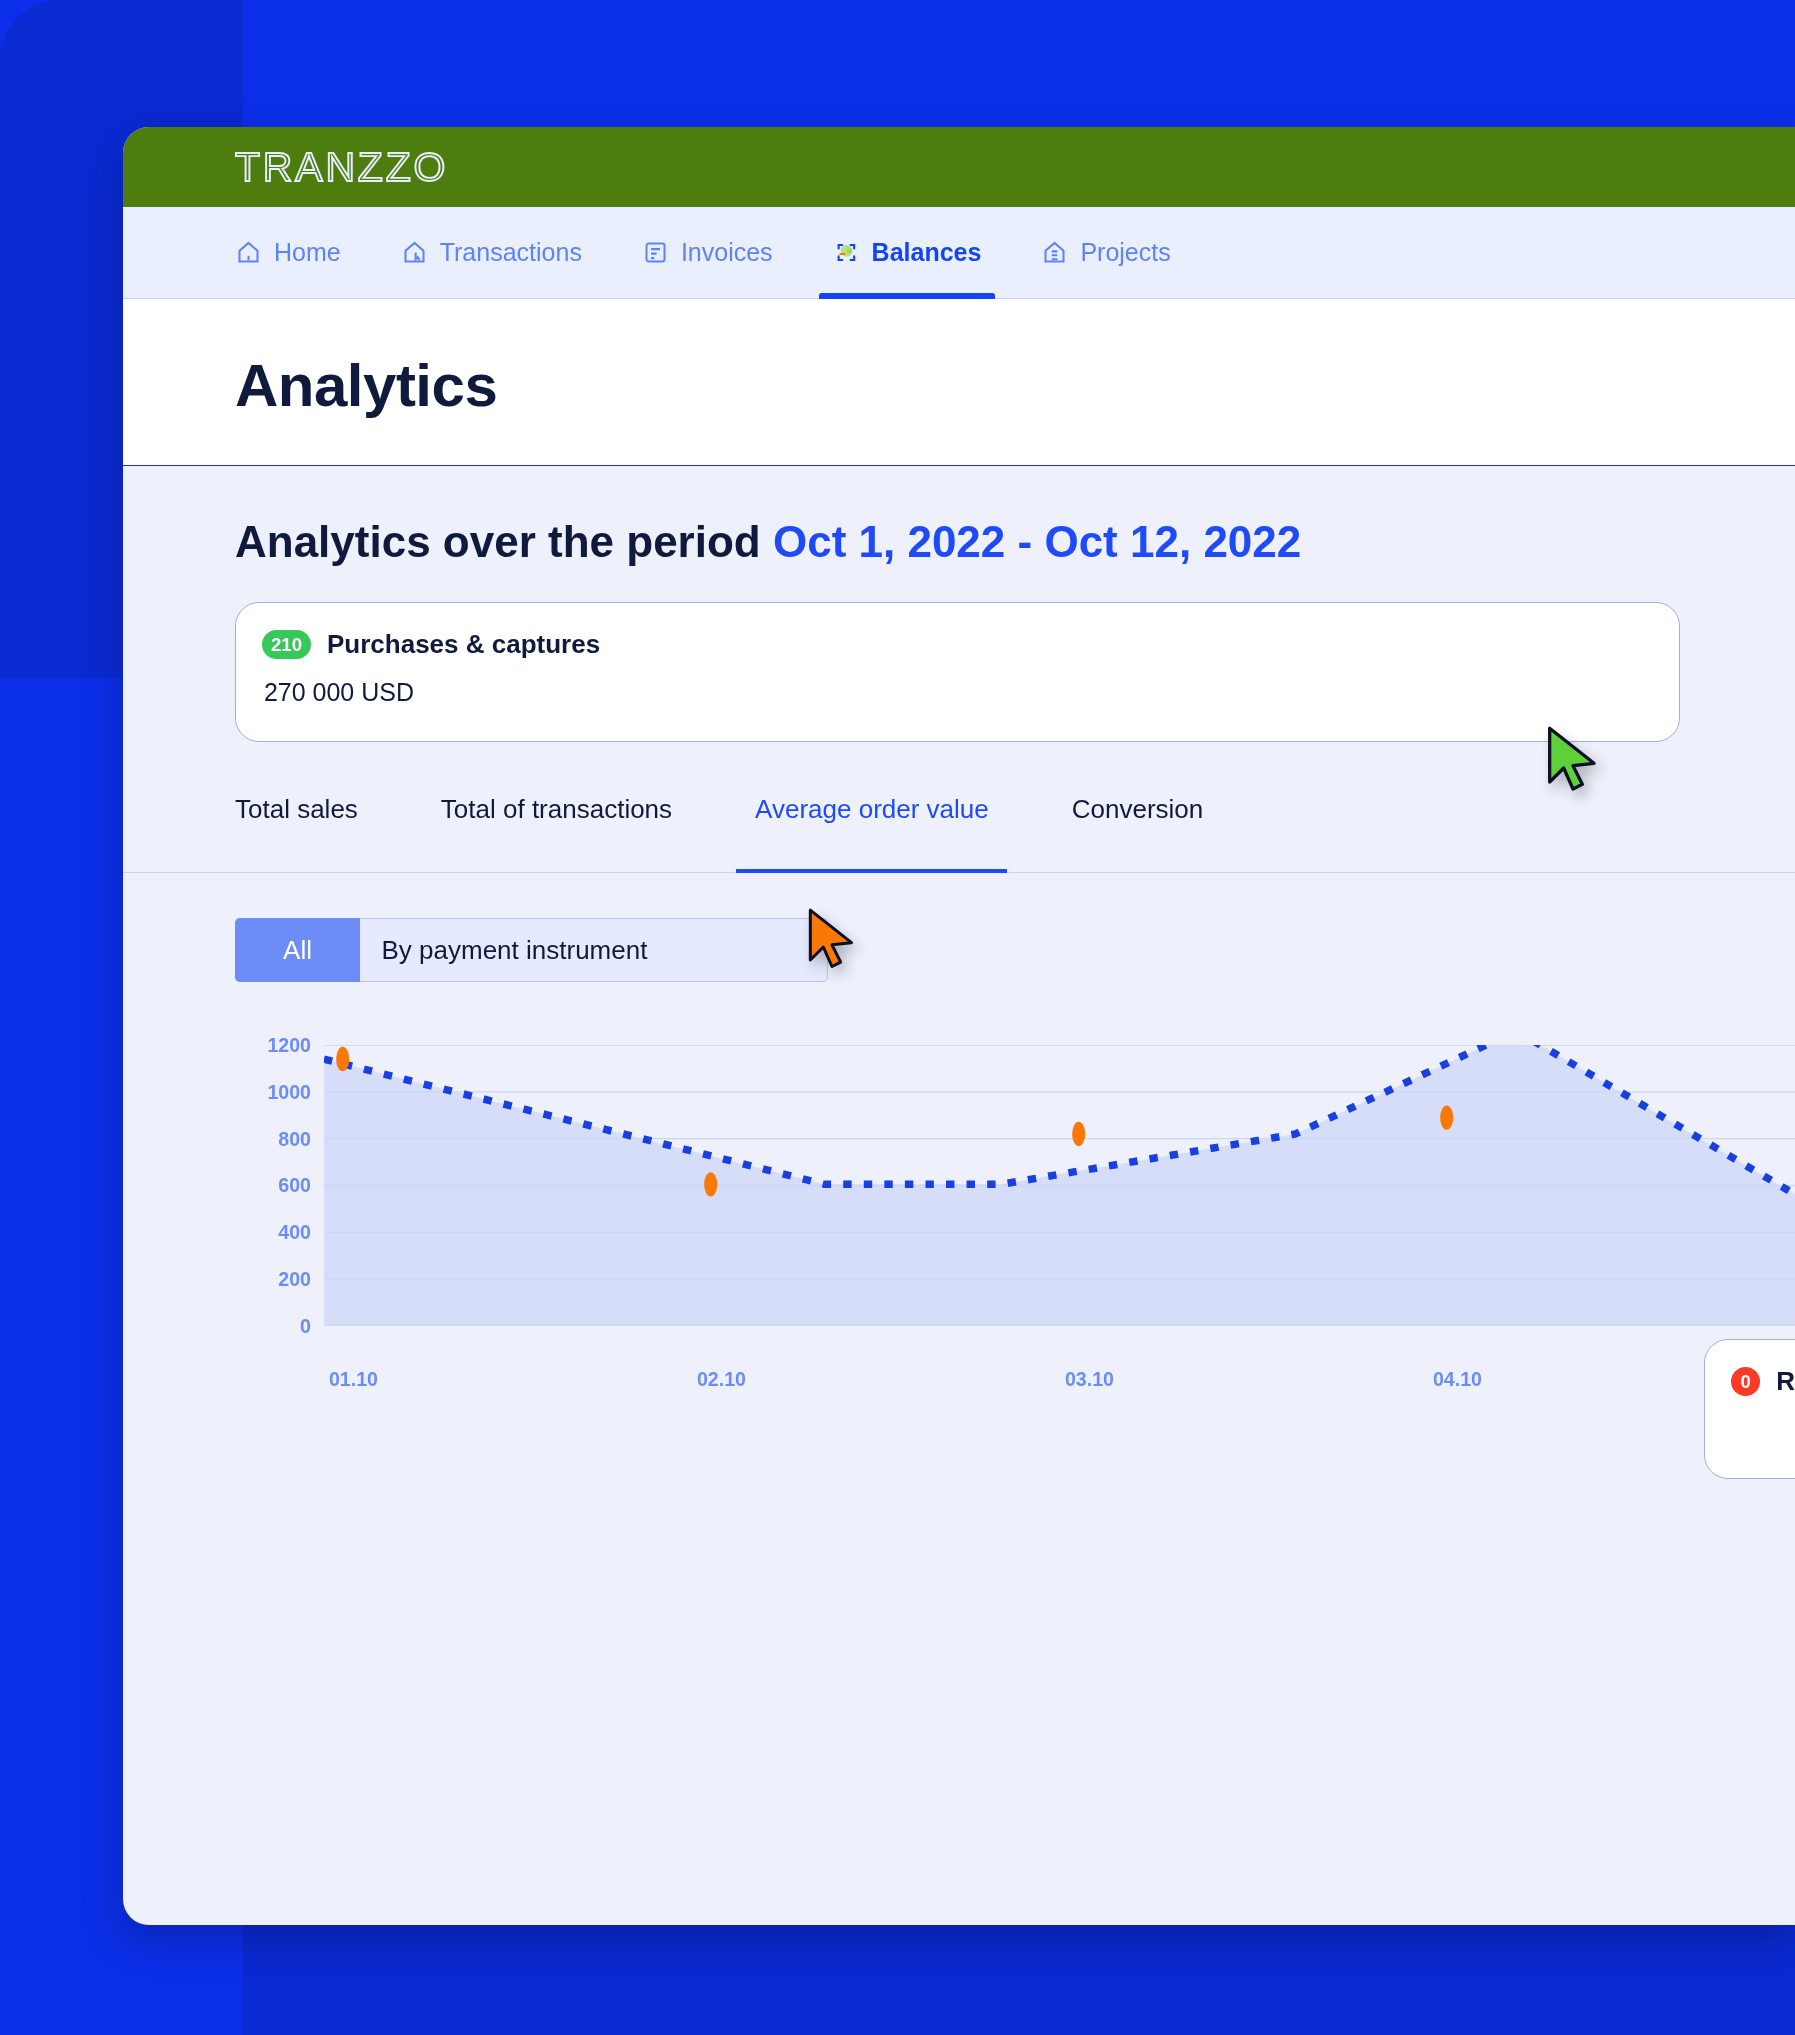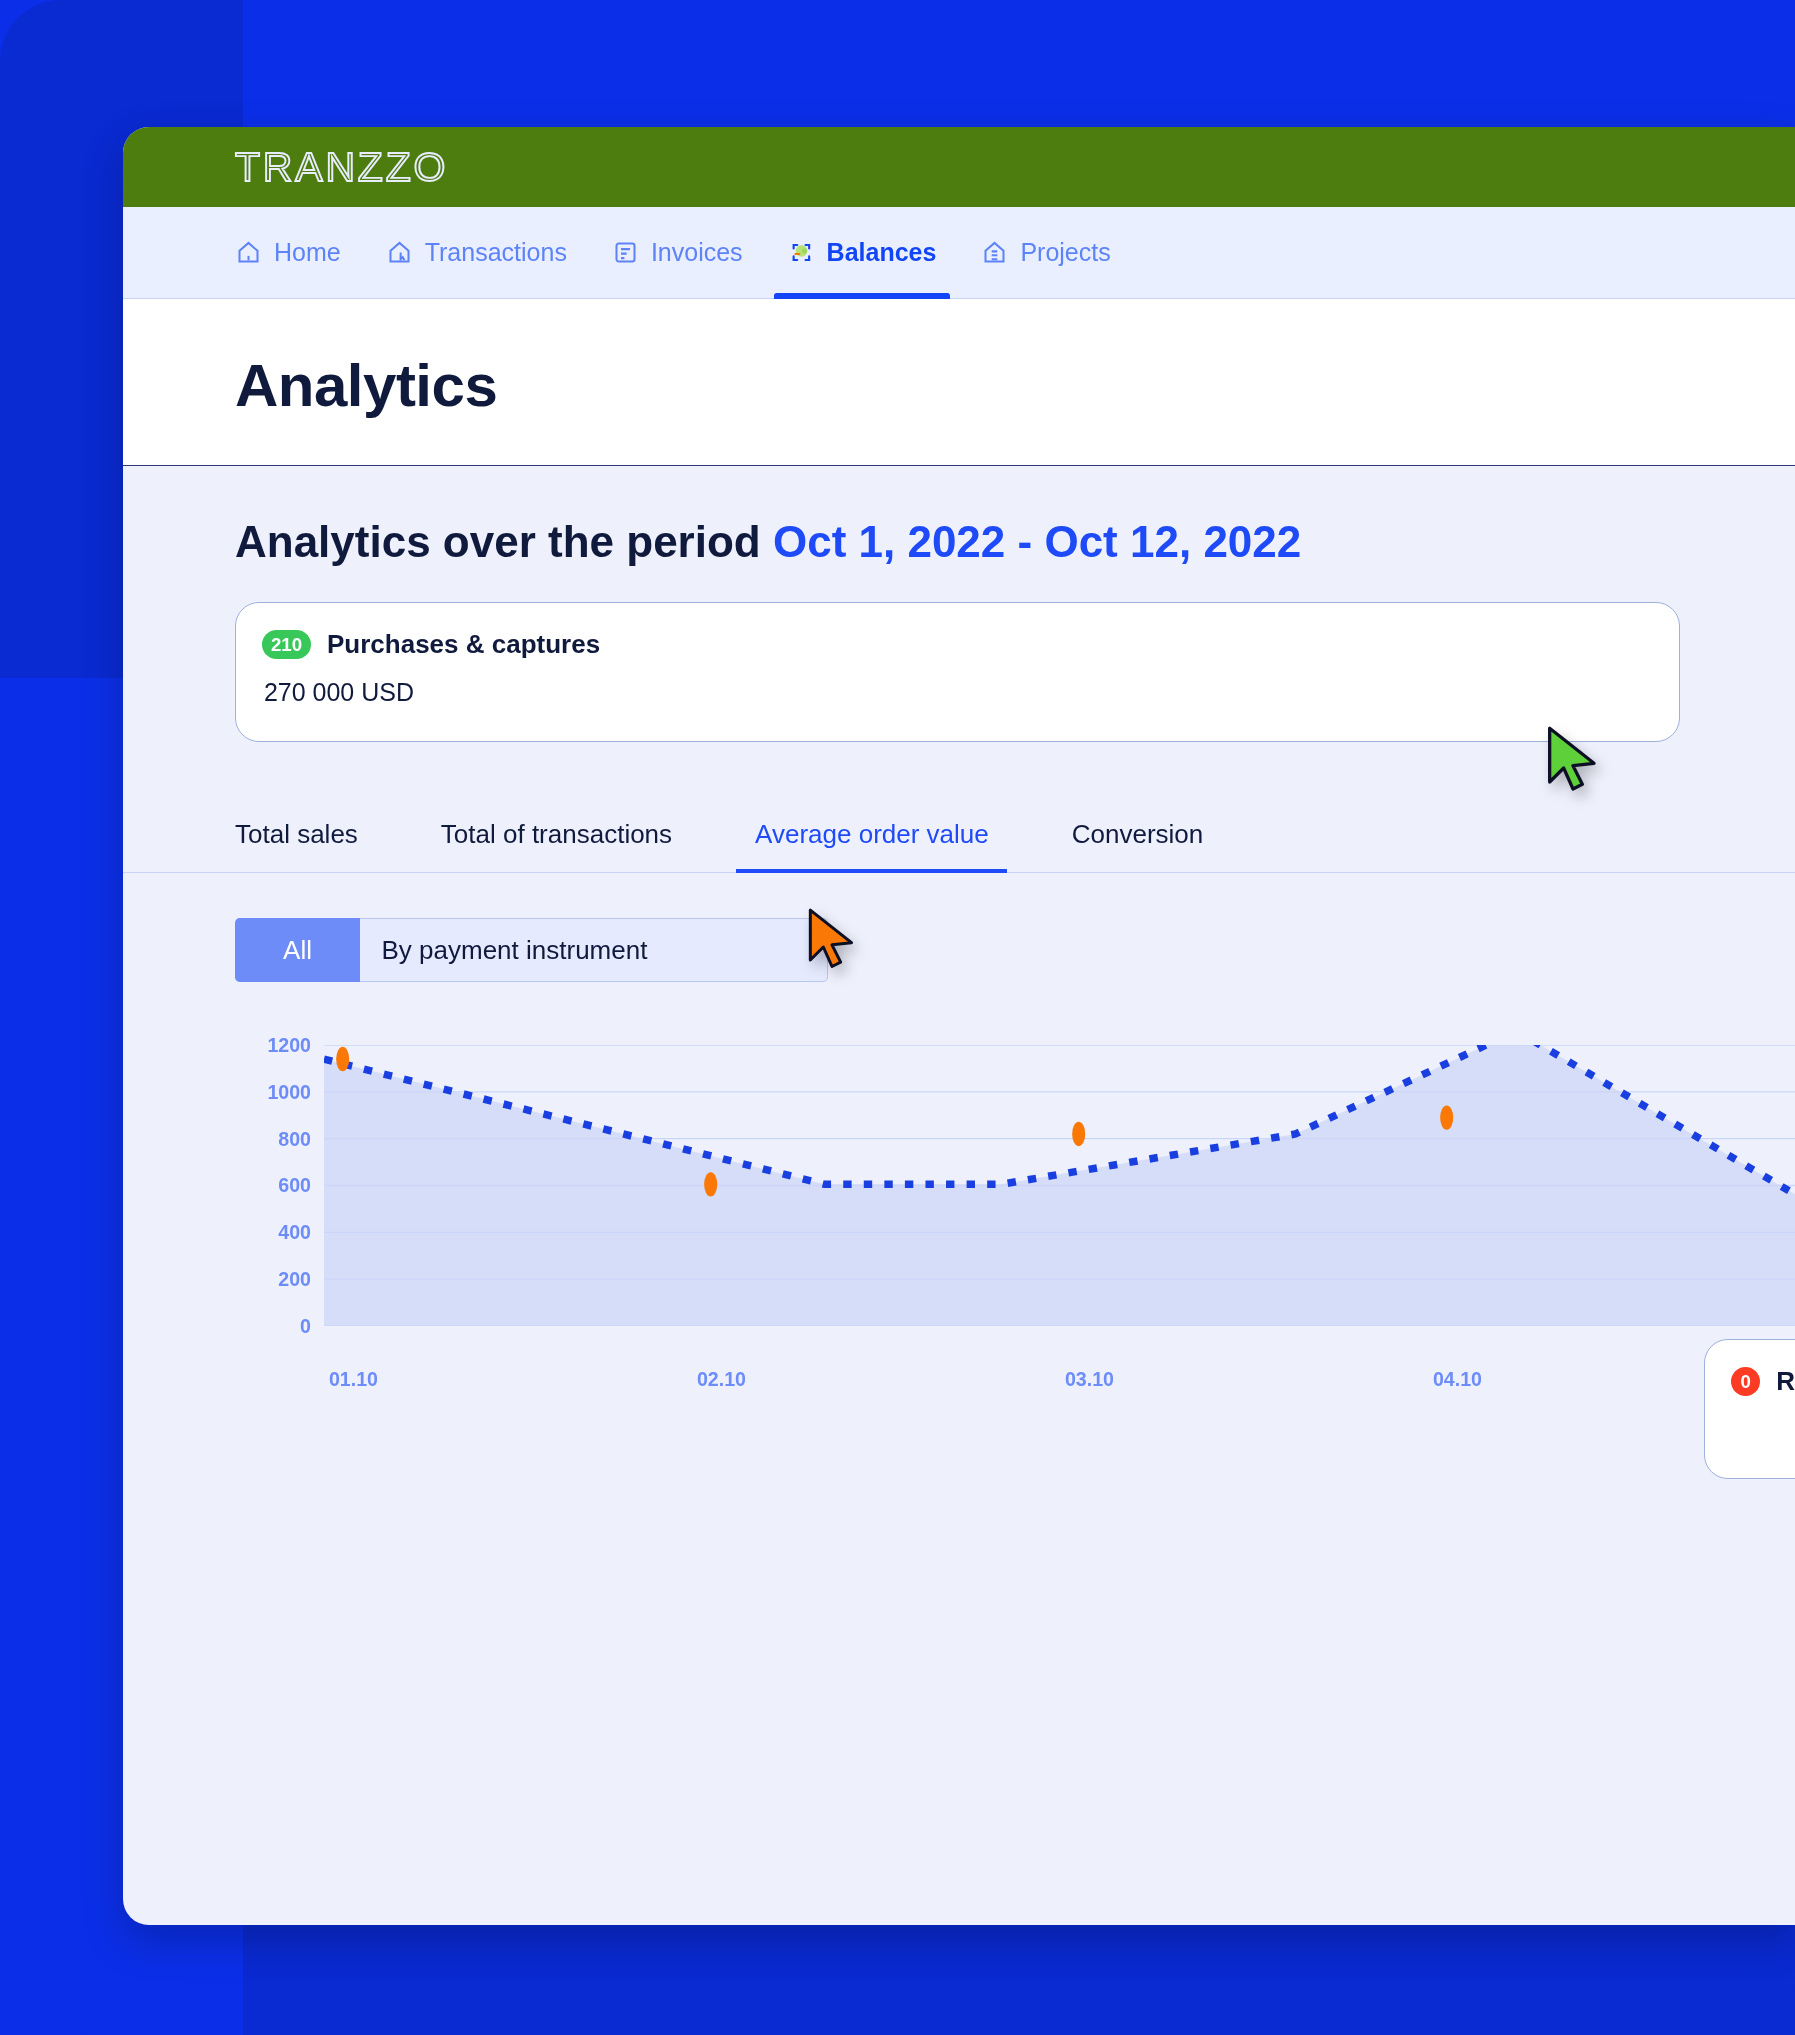--- a/index.html
+++ b/index.html
@@ -96,21 +96,21 @@
     width:10.3px; height:2.3px; background:#dfe6ff; border-radius:1.4px;
     transform: rotate(45deg); transform-origin: left center;
   }
 
   
   .navbar {
     height: 92px;
     background: #eaefff;
     display: flex; align-items: center;
     padding-left: 112px;
-    gap: 45px;
+    gap: 60px;
     border-bottom: 1.4px solid #c9d4f5;
     position: relative;
   }
   .navitem {
     display: flex; align-items: center; gap: 12px;
     height: 92px;
     position: relative;
     color: #5d83f7;
     font-size: 25px;
     font-weight: 500;
@@ -172,21 +172,21 @@
     min-width: 29px; height: 29px; padding: 0 9.4px;
     background:#fb3b23; border-radius: 14.5px;
     color:#fff; font-size:18.7px; font-weight:700;
     display:flex;align-items:center;justify-content:center;
   }
   .stattitle { font-size:26px; font-weight:700; color:#101a3d; }
   .statvalue { font-size:25px; color:#101a3d; margin: 18px 0 0 1.9px; }
 
   
   .mtabs {
-    display:flex; align-items:flex-end; gap: 0;
+    display:flex; gap: 0;
     margin-top: 52px;
     border-bottom: 1.4px solid #c9d4f5;
     padding-left: 112px;
     height: 79px;
   }
   .mtab {
     font-size: 26px; color:#101a3d;
     padding: 0 0 22.4px 0; margin-right: 83px;
     position: relative; white-space: nowrap;
   }

